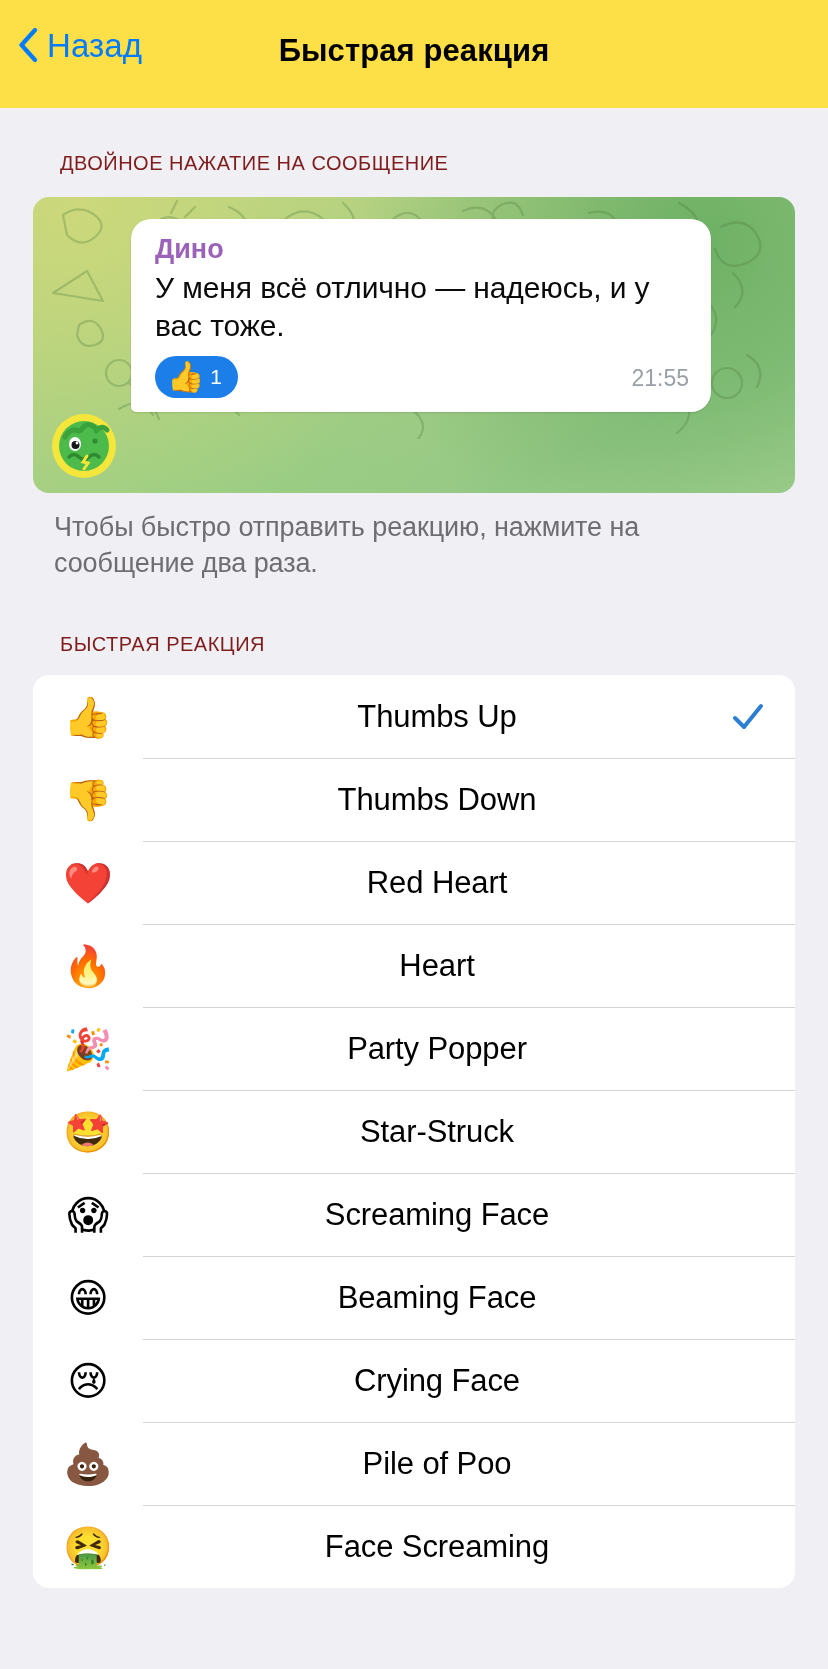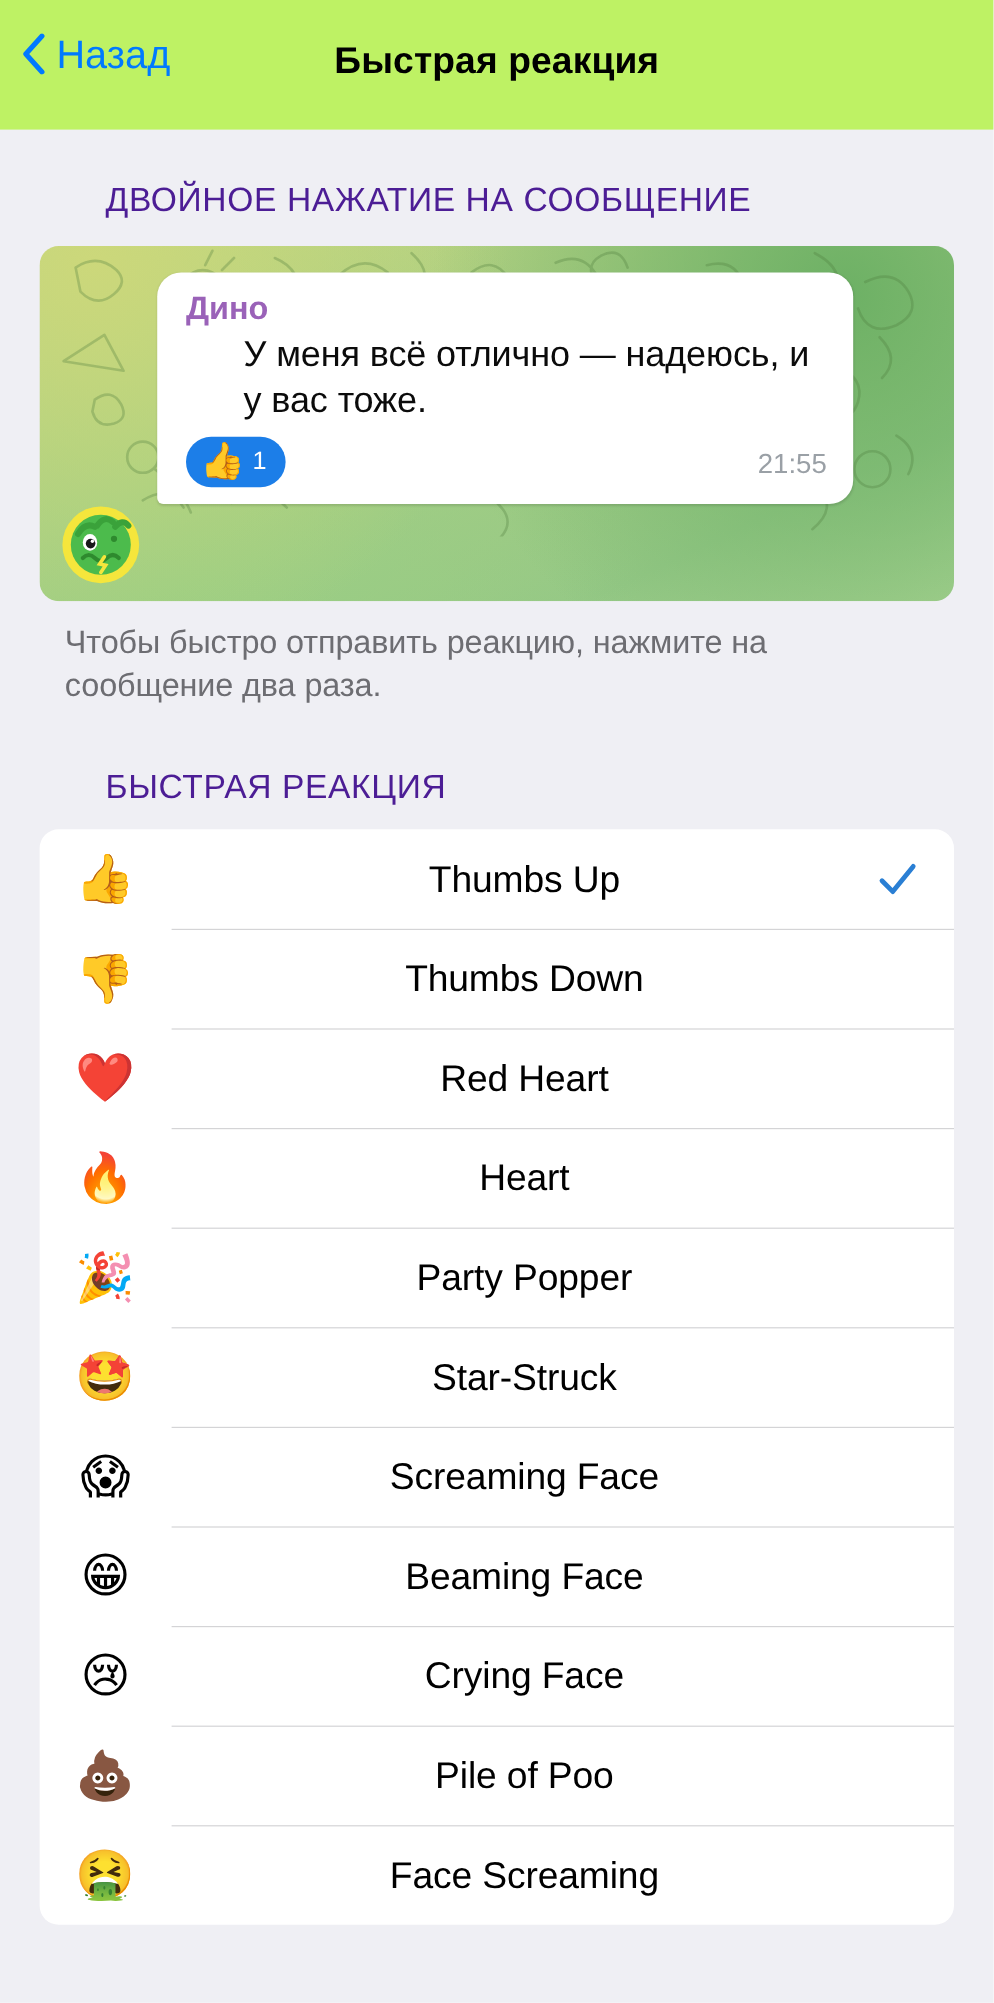--- a/index.html
+++ b/index.html
@@ -14,21 +14,21 @@
     font-family: "Liberation Sans", "DejaVu Sans", sans-serif;
     -webkit-font-smoothing: antialiased;
     overflow: hidden;
     position: relative;
   }
 
   
   .navbar {
     position: relative;
     height: 108px;
-    background: #bef264;
+    background: #fde047;
     padding-left: 44px;
   }
   .back-button {
     position: absolute;
     left: 18px;
     top: 28px;
     display: flex;
     align-items: center;
     gap: 9px;
     cursor: pointer;
@@ -53,24 +53,24 @@
     top: 33px;
     text-align: center;
     font-size: 31px;
     font-weight: bold;
     color: #000000;
     letter-spacing: 0.1px;
   }
 
   
   .section-header {
-    font-size: 28px;
-    color: #4c1d95;
+    font-size: 20px;
+    color: #7f1d1d;
     letter-spacing: 0.5px;
-    padding: 0 0 0 88px;
+    padding: 0 0 0 60px;
     line-height: 1;
   }
   #double-tap-header { margin-top: 45px; }
   #quick-reaction-header { margin-top: 53px; }
 
   
   .preview-wrap {
     margin: 24px 33px 0 33px;
     height: 296px;
     border-radius: 16px;
@@ -122,21 +122,20 @@
     font-weight: bold;
     color: #9a62b8;
     line-height: 1.25;
     margin-bottom: 2px;
   }
   .bubble-text {
     font-size: 30px;
     color: #0b0b0b;
     line-height: 1.28;
     letter-spacing: -0.1px;
-    margin-left: 48px;
   }
   .bubble-footer {
     display: flex;
     align-items: flex-end;
     justify-content: space-between;
     margin-top: 10px;
   }
   .reaction-pill {
     display: inline-flex;
     align-items: center;

